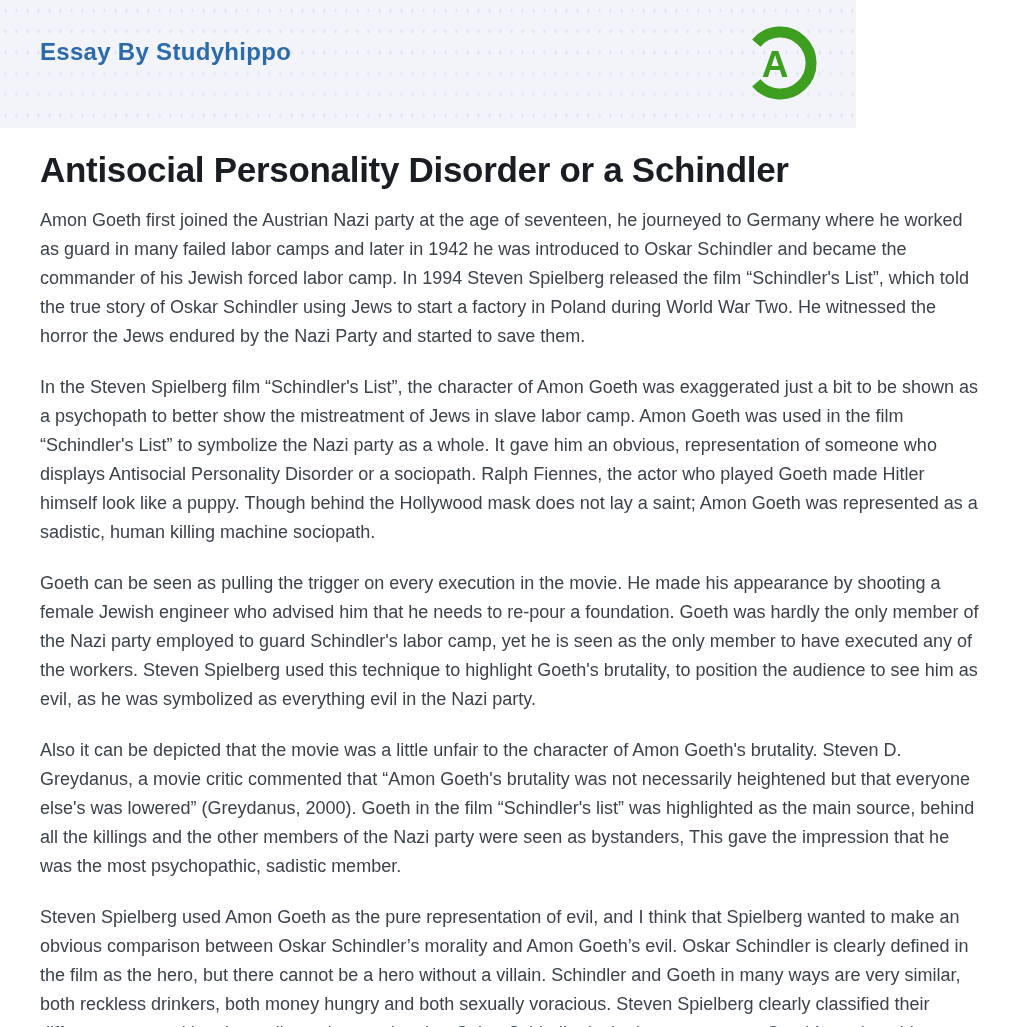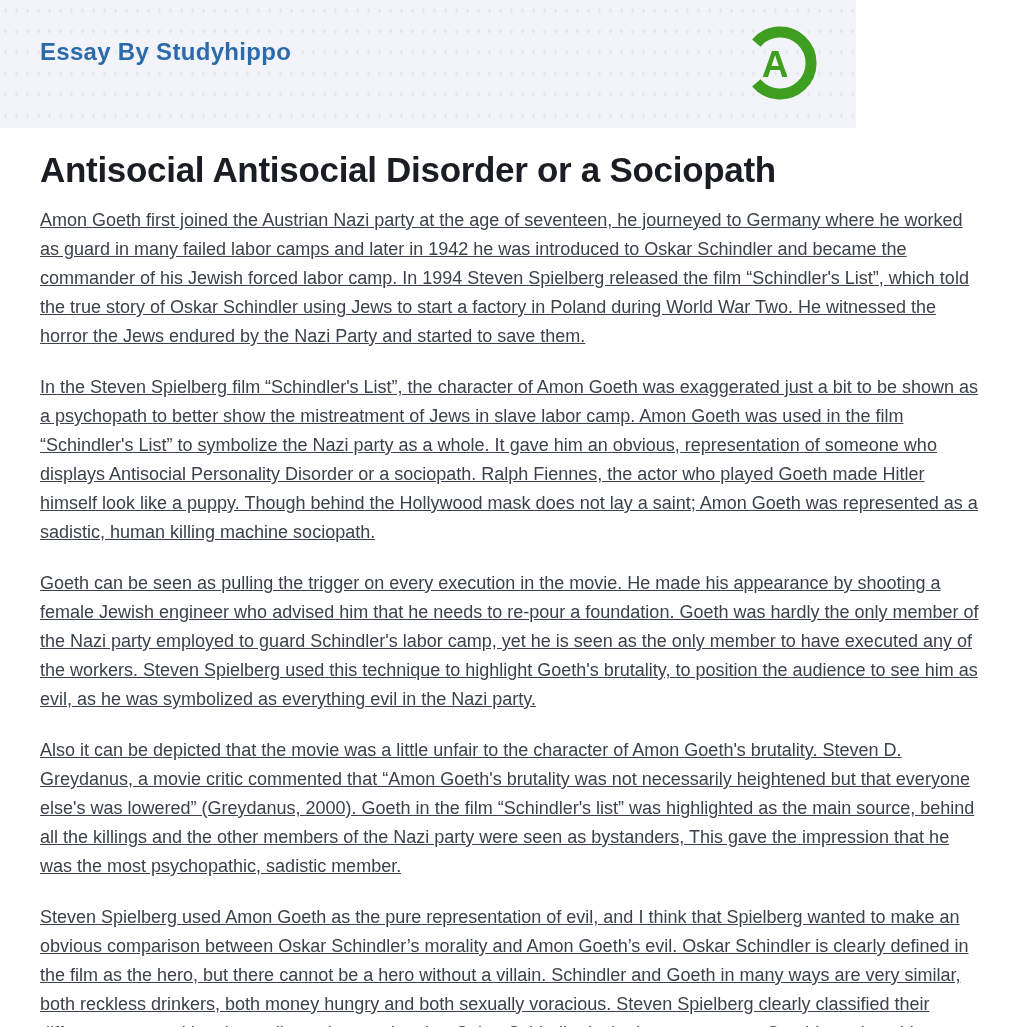--- a/index.html
+++ b/index.html
@@ -49,37 +49,36 @@
     color: #1a1d23;
     letter-spacing: -0.3px;
     margin-bottom: 16px;
   }
   .essay-paragraph {
     font-size: 18px;
     line-height: 29px;
     color: #3c424b;
     margin-bottom: 22px;
     max-width: 946px;
-    text-decoration: underline;
   }
 </style>
 </head>
 <body>
 
 <header class="header">
   <div class="site-title">Essay By Studyhippo</div>
   <div class="logo">
     <svg width="84" height="84" viewBox="0 0 84 84" aria-hidden="true">
       <path d="M 18.3 22.1 A 31 31 0 1 1 18.3 61.9" fill="none" stroke="#3e9e20" stroke-width="11" stroke-linecap="butt"></path>
       <text x="37" y="55.5" text-anchor="middle" font-family="Liberation Sans, sans-serif" font-size="37" font-weight="bold" fill="#3e9e20">A</text>
     </svg>
   </div>
 </header>
 
 <main class="main">
-  <h1 class="essay-title">Antisocial Antisocial Disorder or a Sociopath</h1>
+  <h1 class="essay-title">Antisocial Personality Disorder or a Schindler</h1>
   <p class="essay-paragraph">Amon Goeth first joined the Austrian Nazi party at the age of seventeen, he journeyed to Germany where he worked as guard in many failed labor camps and later in 1942 he was introduced to Oskar Schindler and became the commander of his Jewish forced labor camp. In 1994 Steven Spielberg released the film “Schindler's List”, which told the true story of Oskar Schindler using Jews to start a factory in Poland during World War Two. He witnessed the horror the Jews endured by the Nazi Party and started to save them.</p>
   <p class="essay-paragraph">In the Steven Spielberg film “Schindler's List”, the character of Amon Goeth was exaggerated just a bit to be shown as a psychopath to better show the mistreatment of Jews in slave labor camp. Amon Goeth was used in the film “Schindler's List” to symbolize the Nazi party as a whole. It gave him an obvious, representation of someone who displays Antisocial Personality Disorder or a sociopath. Ralph Fiennes, the actor who played Goeth made Hitler himself look like a puppy. Though behind the Hollywood mask does not lay a saint; Amon Goeth was represented as a sadistic, human killing machine sociopath.</p>
   <p class="essay-paragraph">Goeth can be seen as pulling the trigger on every execution in the movie. He made his appearance by shooting a female Jewish engineer who advised him that he needs to re-pour a foundation. Goeth was hardly the only member of the Nazi party employed to guard Schindler's labor camp, yet he is seen as the only member to have executed any of the workers. Steven Spielberg used this technique to highlight Goeth's brutality, to position the audience to see him as evil, as he was symbolized as everything evil in the Nazi party.</p>
   <p class="essay-paragraph">Also it can be depicted that the movie was a little unfair to the character of Amon Goeth's brutality. Steven D. Greydanus, a movie critic commented that “Amon Goeth's brutality was not necessarily heightened but that everyone else's was lowered” (Greydanus, 2000). Goeth in the film “Schindler's list” was highlighted as the main source, behind all the killings and the other members of the Nazi party were seen as bystanders, This gave the impression that he was the most psychopathic, sadistic member.</p>
   <p class="essay-paragraph">Steven Spielberg used Amon Goeth as the pure representation of evil, and I think that Spielberg wanted to make an obvious comparison between Oskar Schindler’s morality and Amon Goeth’s evil. Oskar Schindler is clearly defined in the film as the hero, but there cannot be a hero without a villain. Schindler and Goeth in many ways are very similar, both reckless drinkers, both money hungry and both sexually voracious. Steven Spielberg clearly classified their differences to position the audience into seeing that Oskar Schindler is the hero to contrast Goeth’s sociopathic behaviors.</p>
 
 </main>
 
 </body></html>

